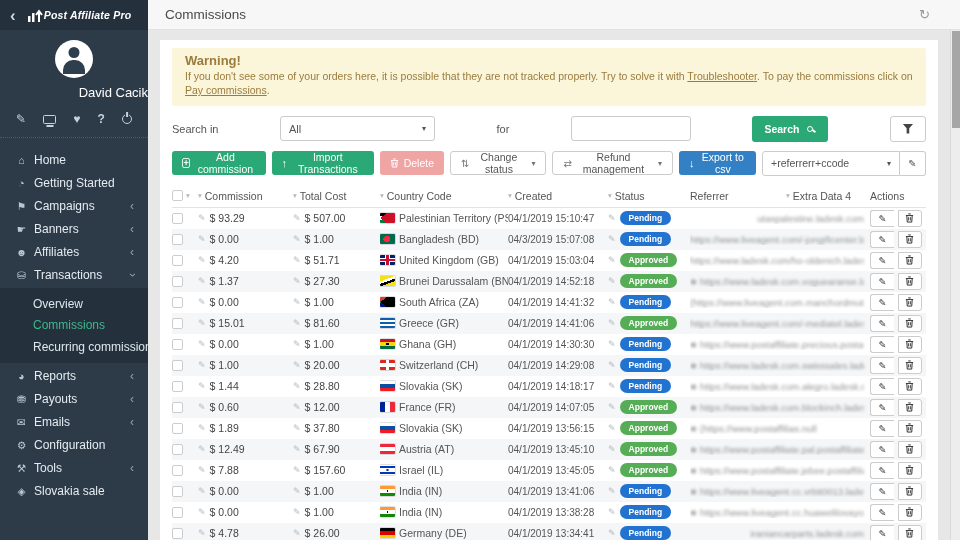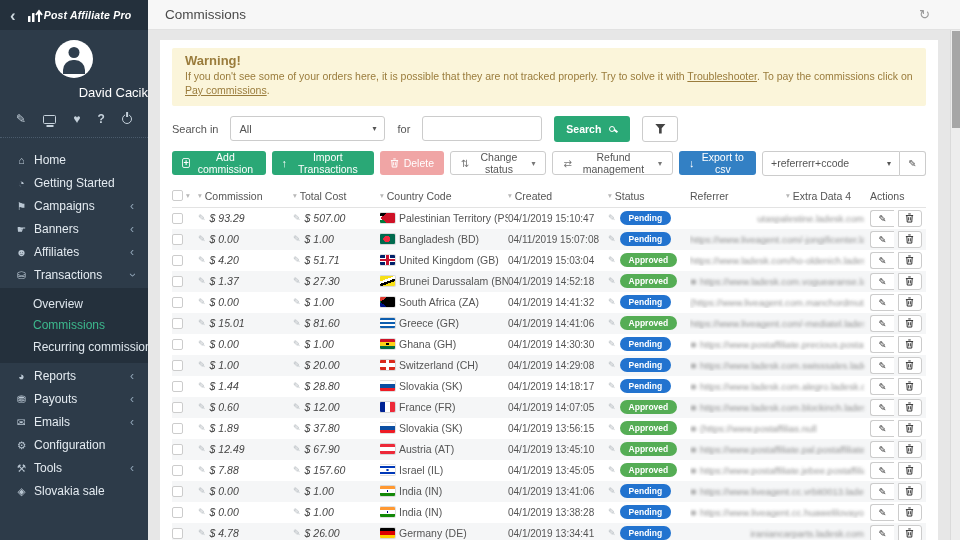--- a/index.html
+++ b/index.html
@@ -49,21 +49,21 @@
 
   
   .card { background:#fff; width:100%; height:510px; padding:8px 12px; }
 
   
   .warning { background:#fbf5da; border-radius:2px; padding:6px 13px 8px; color:#9a7c3c; font-size:10.5px; line-height:14.5px; }
   .warning b { display:block; font-size:13px; }
   .warning a { color:#9a7c3c; text-decoration:underline; cursor:pointer; }
 
   
-  .search-row { display:flex; align-items:center; margin-top:10px; gap:12px; font-size:11px; color:#555; }
+  .search-row { display:flex; align-items:center; margin-top:10px; gap:12px; font-size:11px; color:#555;justify-content:space-between; }
   .sel { display:flex; align-items:center; border:1px solid #ccc; border-radius:3px; background:#fff; height:25px; padding:0 8px; color:#555; cursor:pointer; }
   .sel .caret { margin-left:auto; color:#555; font-size:8px; }
   .search-select { width:155px; }
   .search-input { width:120px; height:25px; border:1px solid #ccc; border-radius:3px; padding:0 6px; font-size:11px; font-family:inherit; }
   .btn { display:inline-flex; align-items:center; gap:5px; border:none; border-radius:3px; height:24px; padding:0 10px; font-size:10.5px; font-family:inherit; cursor:pointer; color:#fff; }
   .btn-green { background:#2aa876; }
   .btn-search { font-weight:bold; height:26px; padding:0 12px; }
   .mag { display:inline-block; width:6px; height:6px; border:1.5px solid #fff; border-radius:50%; position:relative; margin-left:3px; margin-right:3px; }
   .mag::after { content:''; position:absolute; width:4px; height:1.5px; background:#fff; right:-3.5px; bottom:-1px; transform:rotate(38deg); }
   .btn-filter { background:#fff; border:1px solid #ccc; height:26px; width:36px; justify-content:center; }
@@ -86,21 +86,21 @@
   .table { margin-top:9px; }
   .grid { display:grid; grid-template-columns:26px 95px 87px 128px 100px 82px 96px 84px 52px; align-items:center; }
   .thead { height:23px; border-bottom:1px solid #e3e3e3; font-size:10.5px; color:#555; }
   .th { display:flex; align-items:center; gap:3px; overflow:hidden; white-space:nowrap; }
   .sort { color:#b8b8b8; font-size:7.5px; cursor:pointer; }
   .trow { height:21px; font-size:10.5px; color:#555; }
   .trow:nth-child(even) { background:#f5f6f7; }
   .td { display:flex; align-items:center; gap:4px; overflow:hidden; white-space:nowrap; }
   .cb { width:11px; height:11px; border:1px solid #ccc; border-radius:2px; background:#fff; cursor:pointer; flex-shrink:0; }
   .pencil { color:#b3b9be; font-size:9px; cursor:pointer; flex-shrink:0; }
-  .money { color:#444;font-style:italic; }
+  .money { color:#444; }
   .flag { width:15px; height:10px; border-radius:1px; box-shadow:0 0 0 1px rgba(0,0,0,.12); background-size:100% 100%; flex-shrink:0; }
   .cname { overflow:hidden; text-overflow:clip; }
   .date { color:#555; font-size:10px; }
   .badge { color:#fff; font-size:8.5px; font-weight:bold; padding:2.5px 9px 3px; border-radius:9px; line-height:1; }
   .refcell { grid-column:7 / span 2; gap:3px; padding-right:6px; }
   .blurred { filter:blur(1.7px); opacity:.8; }
   .refurl { font-size:9.5px; color:#777; overflow:hidden; }
   .eye { font-size:8px; color:#888; flex-shrink:0; }
   .actions { justify-content:flex-start; }
   .abtn { width:25px; height:17px; border:1px solid #ccc; background:#fff; display:inline-flex; align-items:center; justify-content:center; color:#333; font-size:9.5px; cursor:pointer; }
@@ -362,21 +362,21 @@
                   <span class="money">$ 0.00</span>
                 </div>
     <div class="td">
                   <span class="pencil">✎</span>
                   <span class="money">$ 1.00</span>
                 </div>
     <div class="td">
                   <span class="flag" style="background-image: radial-gradient(circle at 45% 50%, #f42a41 0 34%, #006a4e 35%)"></span>
                   <span class="cname">Bangladesh (BD)</span>
                 </div>
-    <div class="td date">04/11/2019 15:07:08</div>
+    <div class="td date">04/3/2019 15:07:08</div>
     <div class="td">
                   <span class="pencil">✎</span>
                   <span class="badge" style="background: rgb(34, 115, 207);">Pending</span>
                 </div>
     <div class="td refcell">
                   <span class="refurl blurred">https://www.liveagent.com/-jongificenter.ladesk.com</span>
                 </div>
     <div class="td actions">
       <span class="abtn">✎</span>
       <span class="abtn">

